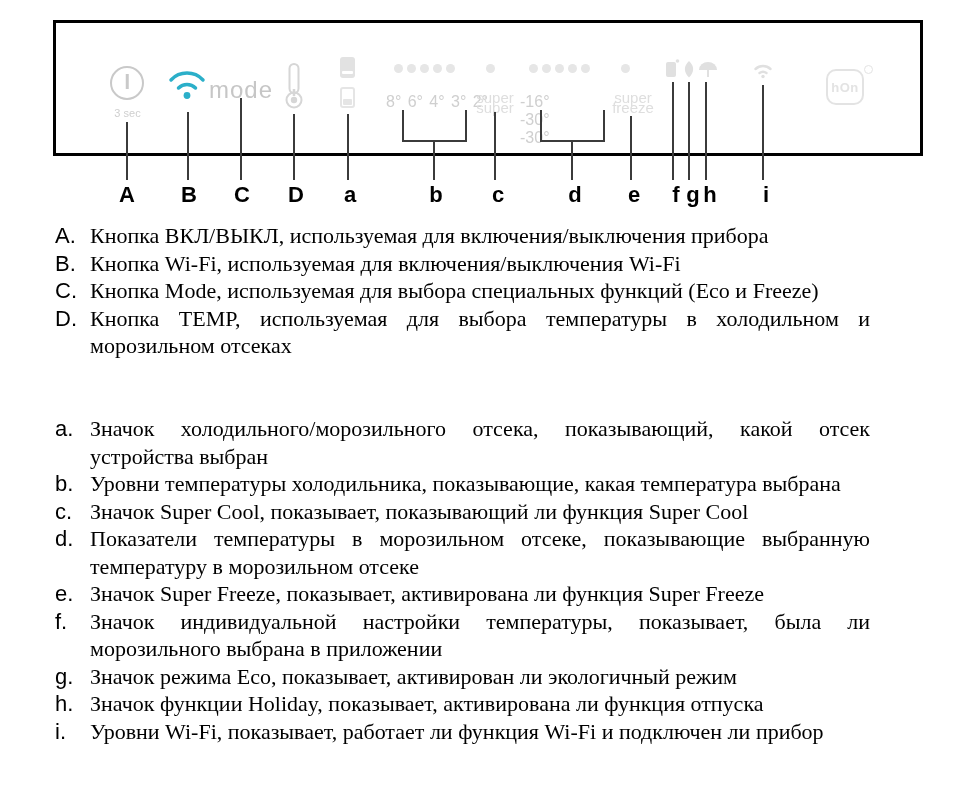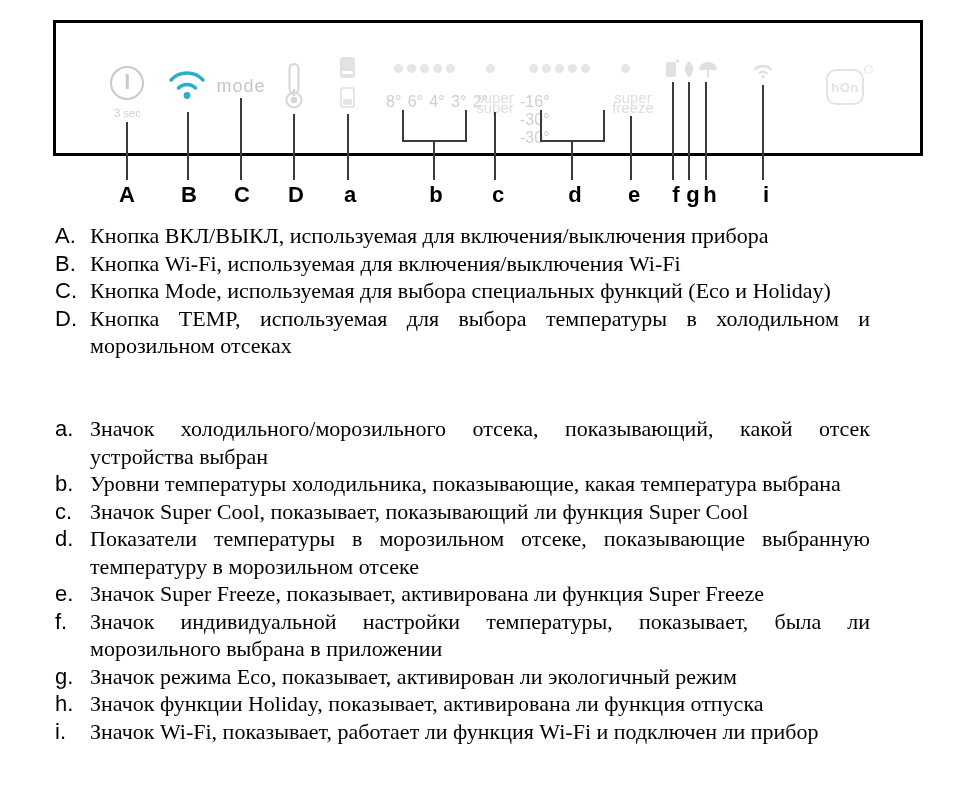--- a/index.html
+++ b/index.html
@@ -24,21 +24,21 @@
     content:"";position:absolute;left:50%;top:6px;width:2.5px;height:15px;
     background:#c9c9c9;transform:translateX(-50%);
   }
   .power-hold{
     left:44px;top:84px;width:55px;text-align:center;
     font-size:11px;color:#cfcfcf;
   }
   .wifi-main{left:108px;top:42px;}
   .mode-label{
     left:152px;top:53px;width:66px;text-align:center;
-    font-size:18px;color:#c6c6c6;letter-spacing:1px;
+    font-size:24px;color:#c6c6c6;letter-spacing:1px;
   }
   .thermo{left:226px;top:38px;}
   .fridge-top{
     left:284px;top:34px;width:15px;height:21px;background:#e2e2e2;border-radius:3px;
   }
   .fridge-top::after{
     content:"";position:absolute;left:2px;right:2px;bottom:4px;height:3px;background:#fff;border-radius:1px;
   }
   .fridge-bottom{
     left:284px;top:64px;width:15px;height:21px;border:2px solid #e5e5e5;
@@ -222,21 +222,21 @@
     <div class="legend-item">
       <div class="legend-key">A.</div>
       <div class="legend-text">Кнопка ВКЛ/ВЫКЛ, используемая для включения/выключения прибора</div>
     </div>
     <div class="legend-item">
       <div class="legend-key">B.</div>
       <div class="legend-text">Кнопка Wi-Fi, используемая для включения/выключения Wi-Fi</div>
     </div>
     <div class="legend-item">
       <div class="legend-key">C.</div>
-      <div class="legend-text">Кнопка Mode, используемая для выбора специальных функций (Eco и Holiday)</div>
+      <div class="legend-text">Кнопка Mode, используемая для выбора специальных функций (Eco и Freeze)</div>
     </div>
     <div class="legend-item">
       <div class="legend-key">D.</div>
       <div class="legend-text">Кнопка TEMP, используемая для выбора температуры в холодильном и морозильном отсеках</div>
     </div>
   </div>
 
   <div class="legend legend-indicators">
     <div class="legend-item">
       <div class="legend-key">a.</div>
@@ -265,17 +265,17 @@
     <div class="legend-item">
       <div class="legend-key">g.</div>
       <div class="legend-text">Значок режима Eco, показывает, активирован ли экологичный режим</div>
     </div>
     <div class="legend-item">
       <div class="legend-key">h.</div>
       <div class="legend-text">Значок функции Holiday, показывает, активирована ли функция отпуска</div>
     </div>
     <div class="legend-item">
       <div class="legend-key">i.</div>
-      <div class="legend-text">Значок Wi-Fi, показывает, работает ли функция Wi-Fi и подключен ли прибор</div>
+      <div class="legend-text">Уровни Wi-Fi, показывает, работает ли функция Wi-Fi и подключен ли прибор</div>
     </div>
   </div>
 
 </div>
 
 </body></html>

